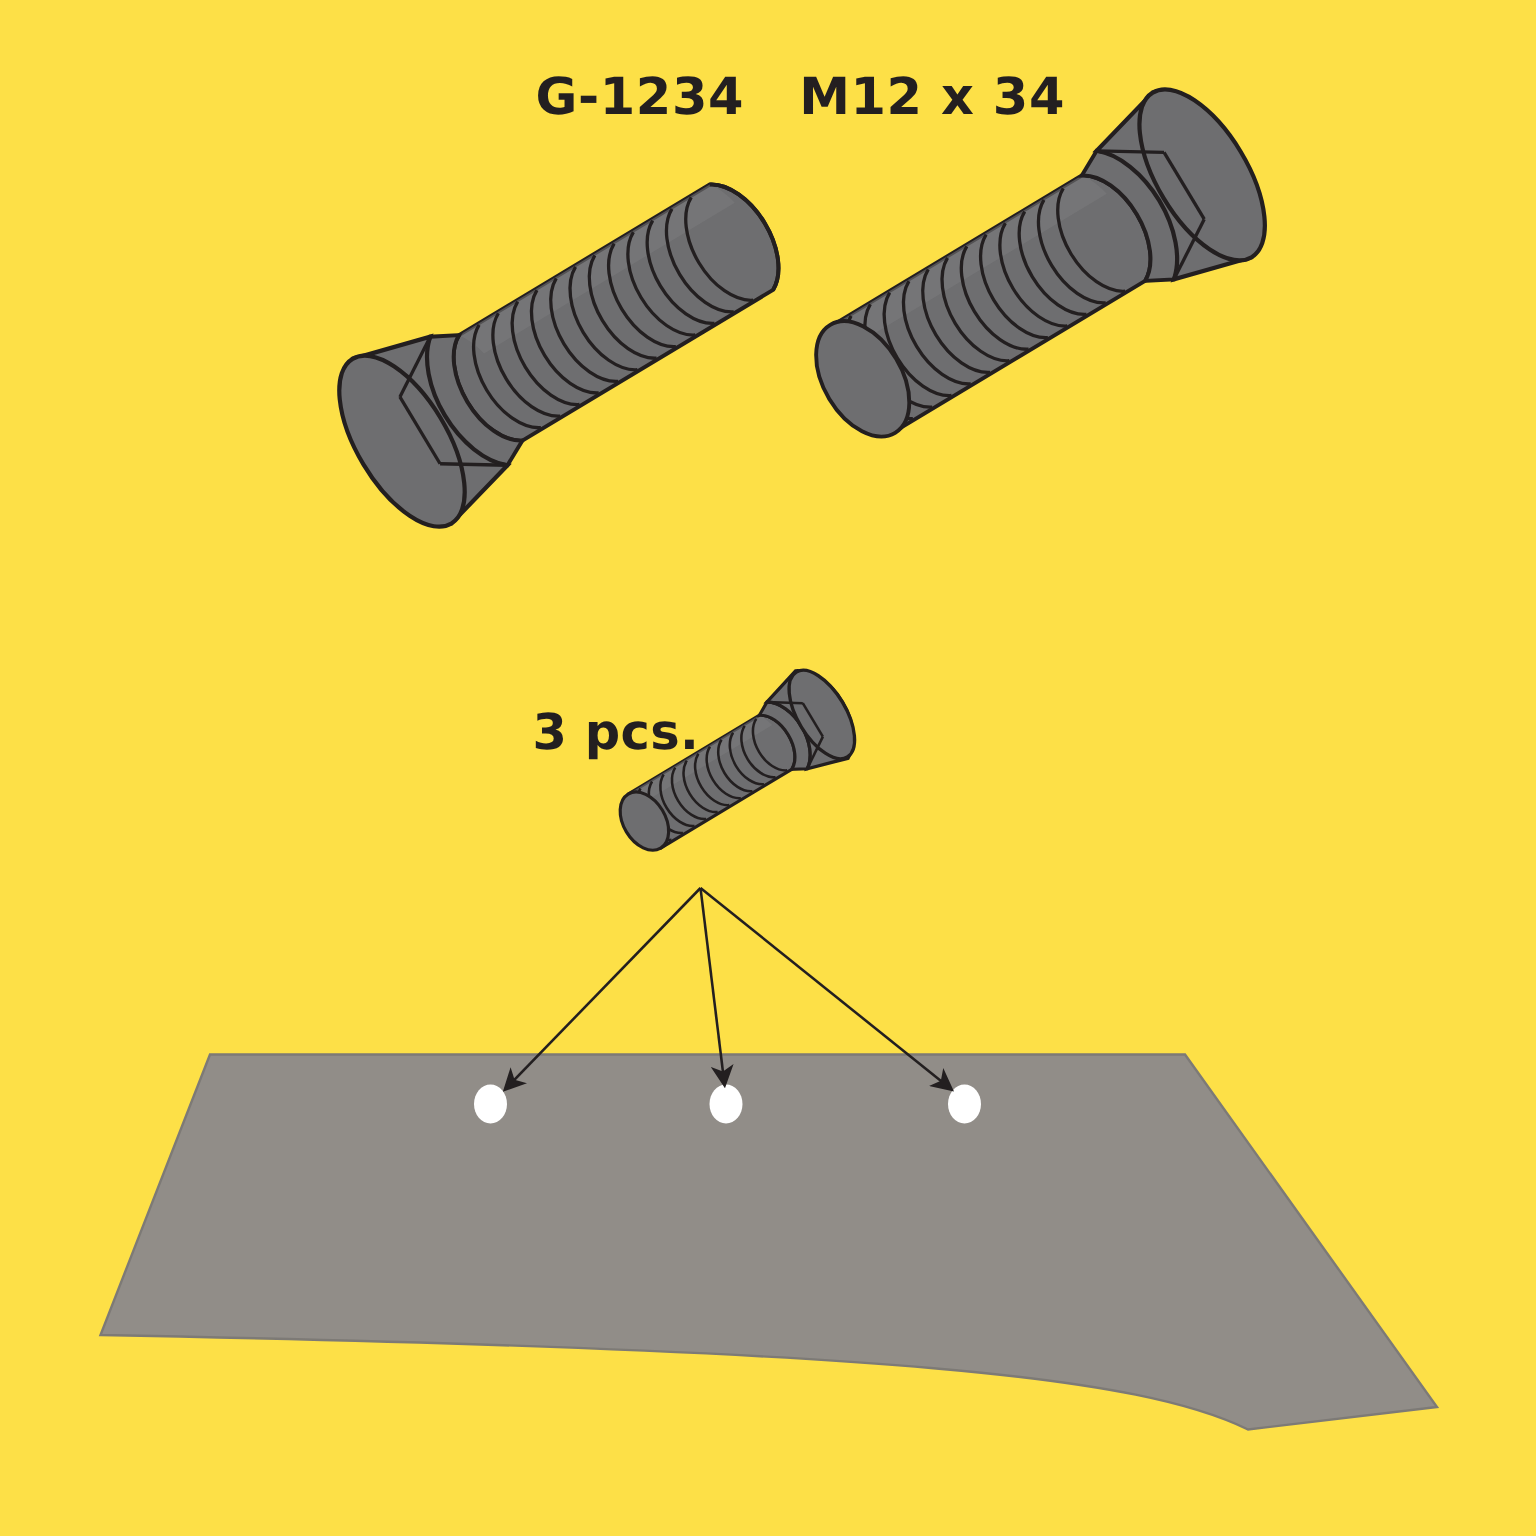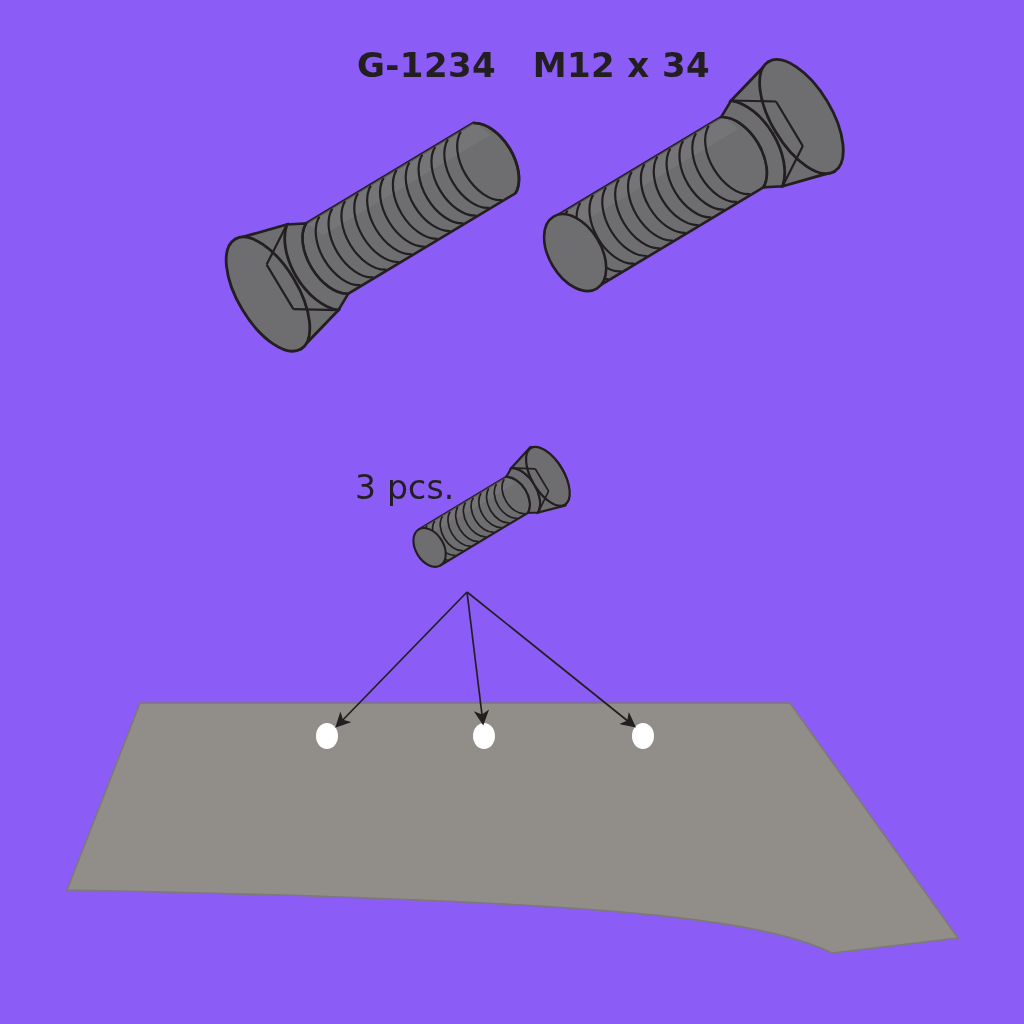--- a/index.html
+++ b/index.html
@@ -10,21 +10,21 @@
   body {
     width: 1024px;
     height: 1024px;
     overflow: hidden;
     font-family: "DejaVu Sans", "Liberation Sans", sans-serif;
   }
   #stage {
     position: relative;
     width: 1024px;
     height: 1024px;
-    background: #8b5cf6;
+    background: #fde047;
   }
   #diagram {
     position: absolute;
     left: 0;
     top: 0;
     width: 1024px;
     height: 1024px;
     display: block;
   }
   .lbl {
@@ -37,21 +37,21 @@
     left: 357px;
     top: 48px;
     font-size: 34px;
     font-weight: bold;
     letter-spacing: 0.4px;
   }
   #qty-label {
     left: 355px;
     top: 471px;
     font-size: 33px;
-    font-weight: normal;
+    font-weight: bold;
     letter-spacing: 0.2px;
   }
 </style>
 </head>
 <body>
 
 <div id="stage">
 
   <svg id="diagram" viewBox="0 0 1024 1024">
     <defs>

